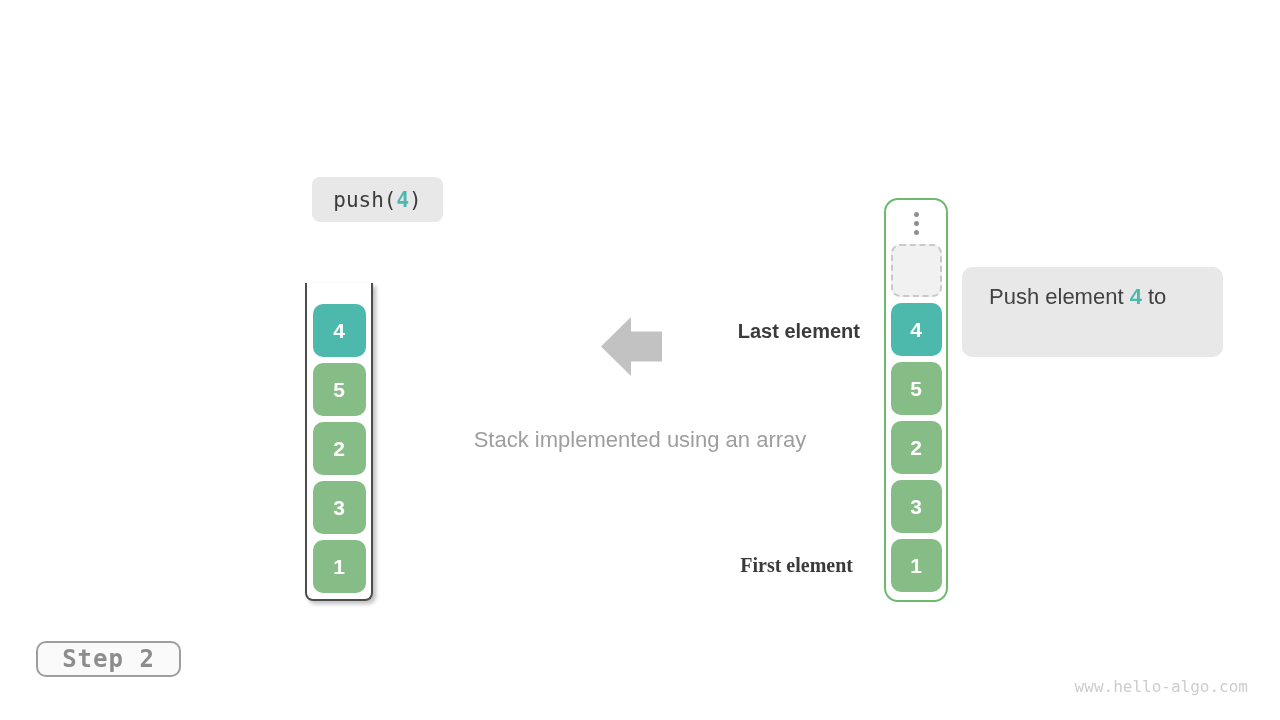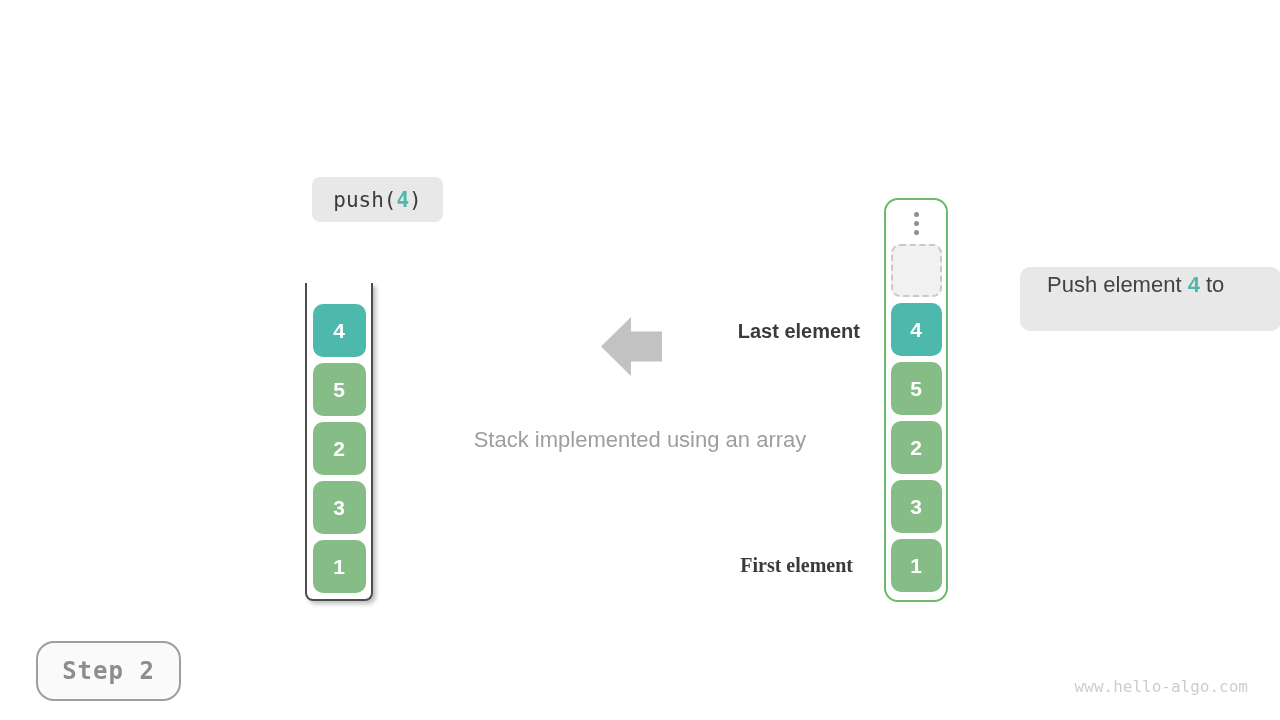--- a/index.html
+++ b/index.html
@@ -65,32 +65,32 @@
   .dots{display:flex;flex-direction:column;align-items:center;gap:4px;margin-bottom:3px;}
   .dots i{width:5px;height:5px;border-radius:50%;background:#8f8f8f;}
   .empty-slot{
     width:51px;height:53px;flex:0 0 auto;
     background:#f1f1f1;border:2px dashed #c9c9c9;border-radius:9px;
   }
   .array-box .cell{width:51px;}
 
   
   .tooltip{
-    position:absolute;left:1020px;top:267px;width:261px;height:64px;
+    position:absolute;left:962px;top:267px;width:261px;height:90px;
     background:var(--label-bg);border-radius:10px;
-    padding:2px 0 0 27px;
+    padding:14px 0 0 27px;
     font-size:22px;line-height:31px;color:#424242;
   }
   .tooltip .line{white-space:pre;}
   .tooltip .hl{color:var(--teal);font-weight:700;}
 
   
   .step-badge{
-    position:absolute;left:36px;top:641px;width:145px;height:60px;
-    background:#fafafa;border:2px solid #9e9e9e;border-radius:18px;
+    position:absolute;left:36px;top:641px;width:145px;height:36px;
+    background:#fafafa;border:2px solid #9e9e9e;border-radius:10px;
     display:flex;align-items:center;justify-content:center;
     font-family:"DejaVu Sans Mono","Liberation Mono",monospace;
     font-size:24px;font-weight:600;color:#8d8d8d;letter-spacing:1px;white-space:pre;
   }
 
   
   .watermark{
     position:absolute;right:32px;top:677px;
     font-family:"DejaVu Sans Mono","Liberation Mono",monospace;
     font-size:16px;color:#cdcdcd;

